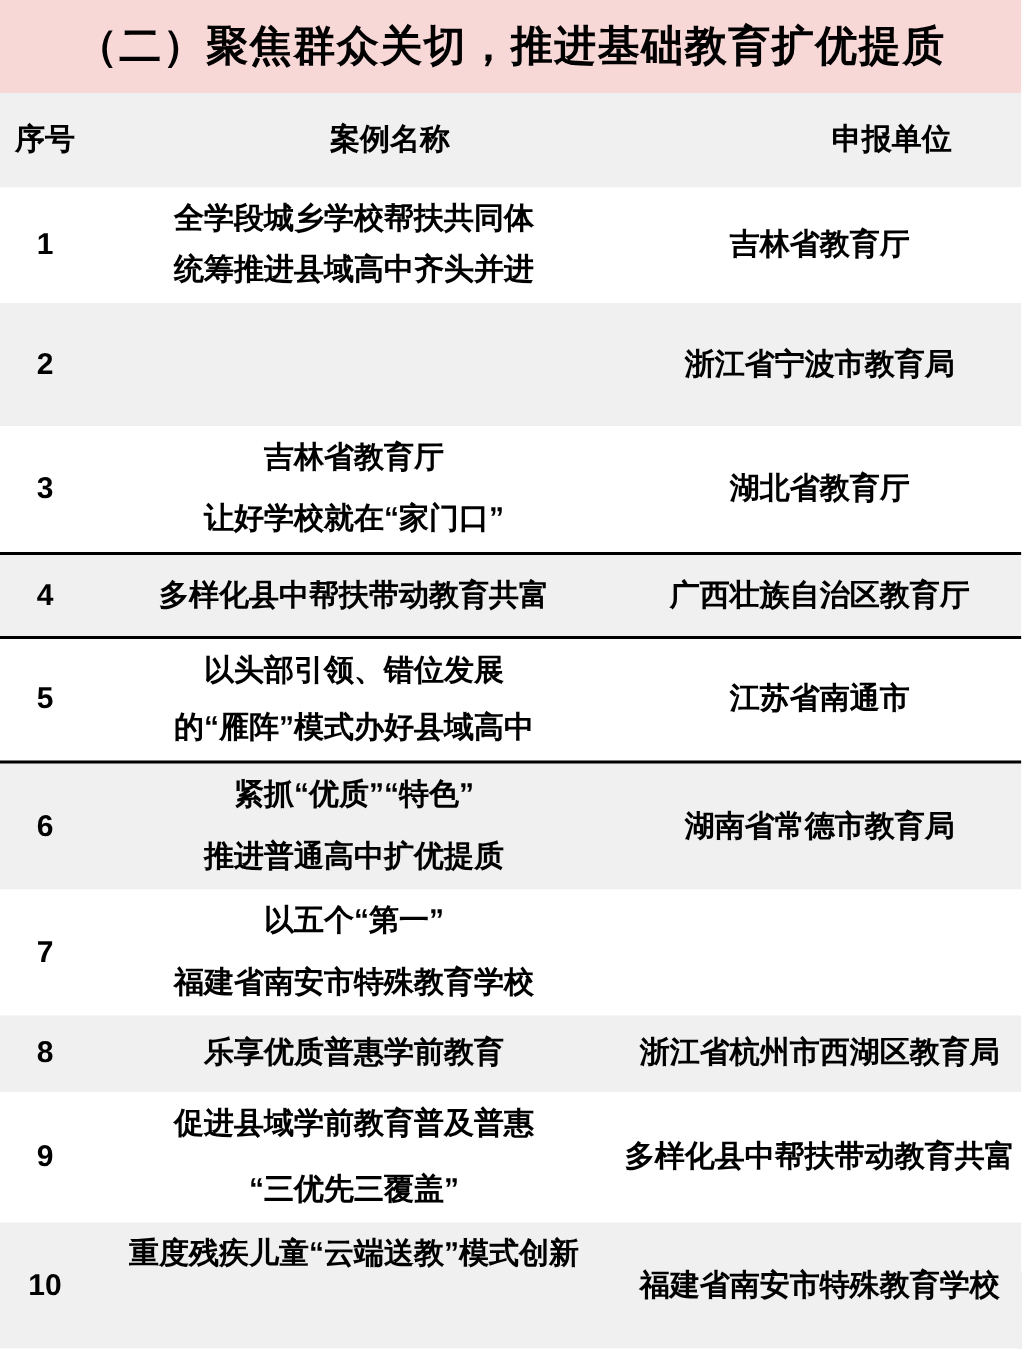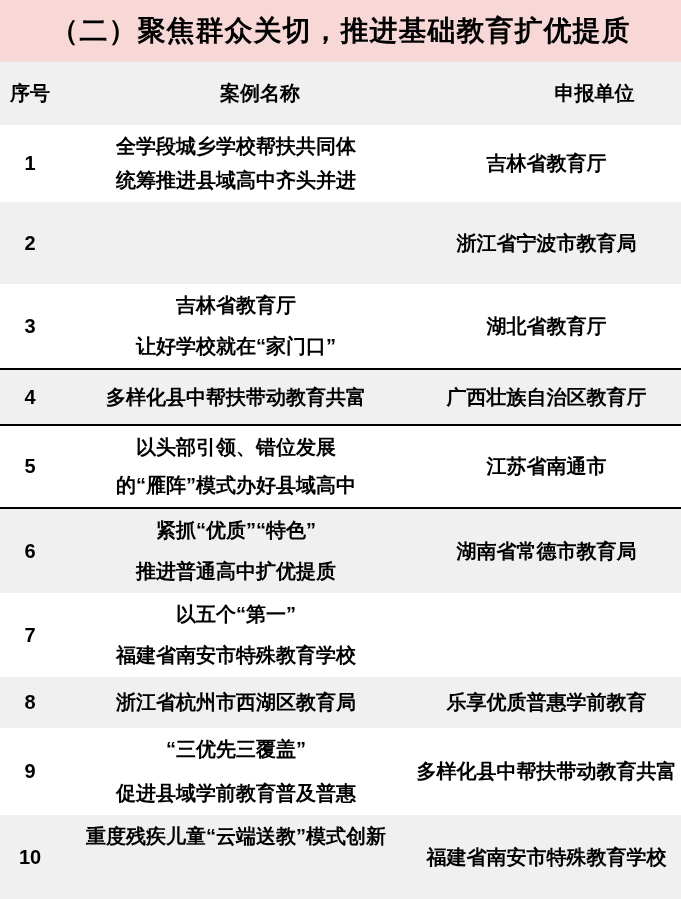--- a/index.html
+++ b/index.html
@@ -125,30 +125,30 @@
         </div>
         <div class="row plain" style="height: 84px;">
           <div class="cell">7</div>
           <div class="cell case-cell">
             <div class="case-line">以五个“第一”</div>
             <div class="case-line">福建省南安市特殊教育学校</div>
           </div>
         </div>
         <div class="row shaded" style="height: 51px;">
           <div class="cell">8</div>
-          <div class="cell">浙江省杭州市西湖区教育局</div>
           <div class="cell case-cell single">
             <div class="case-line">乐享优质普惠学前教育</div>
           </div>
+          <div class="cell">浙江省杭州市西湖区教育局</div>
         </div>
         <div class="row plain" style="height: 87px;">
           <div class="cell">9</div>
           <div class="cell case-cell">
+            <div class="case-line">促进县域学前教育普及普惠</div>
             <div class="case-line">“三优先三覆盖”</div>
-            <div class="case-line">促进县域学前教育普及普惠</div>
           </div>
           <div class="cell">多样化县中帮扶带动教育共富</div>
         </div>
         <div class="row shaded" style="height: 85px;">
           <div class="cell">10</div>
           <div class="cell case-cell">
             <div class="case-line">重度残疾儿童“云端送教”模式创新</div>
           </div>
           <div class="cell">福建省南安市特殊教育学校</div>
         </div>

